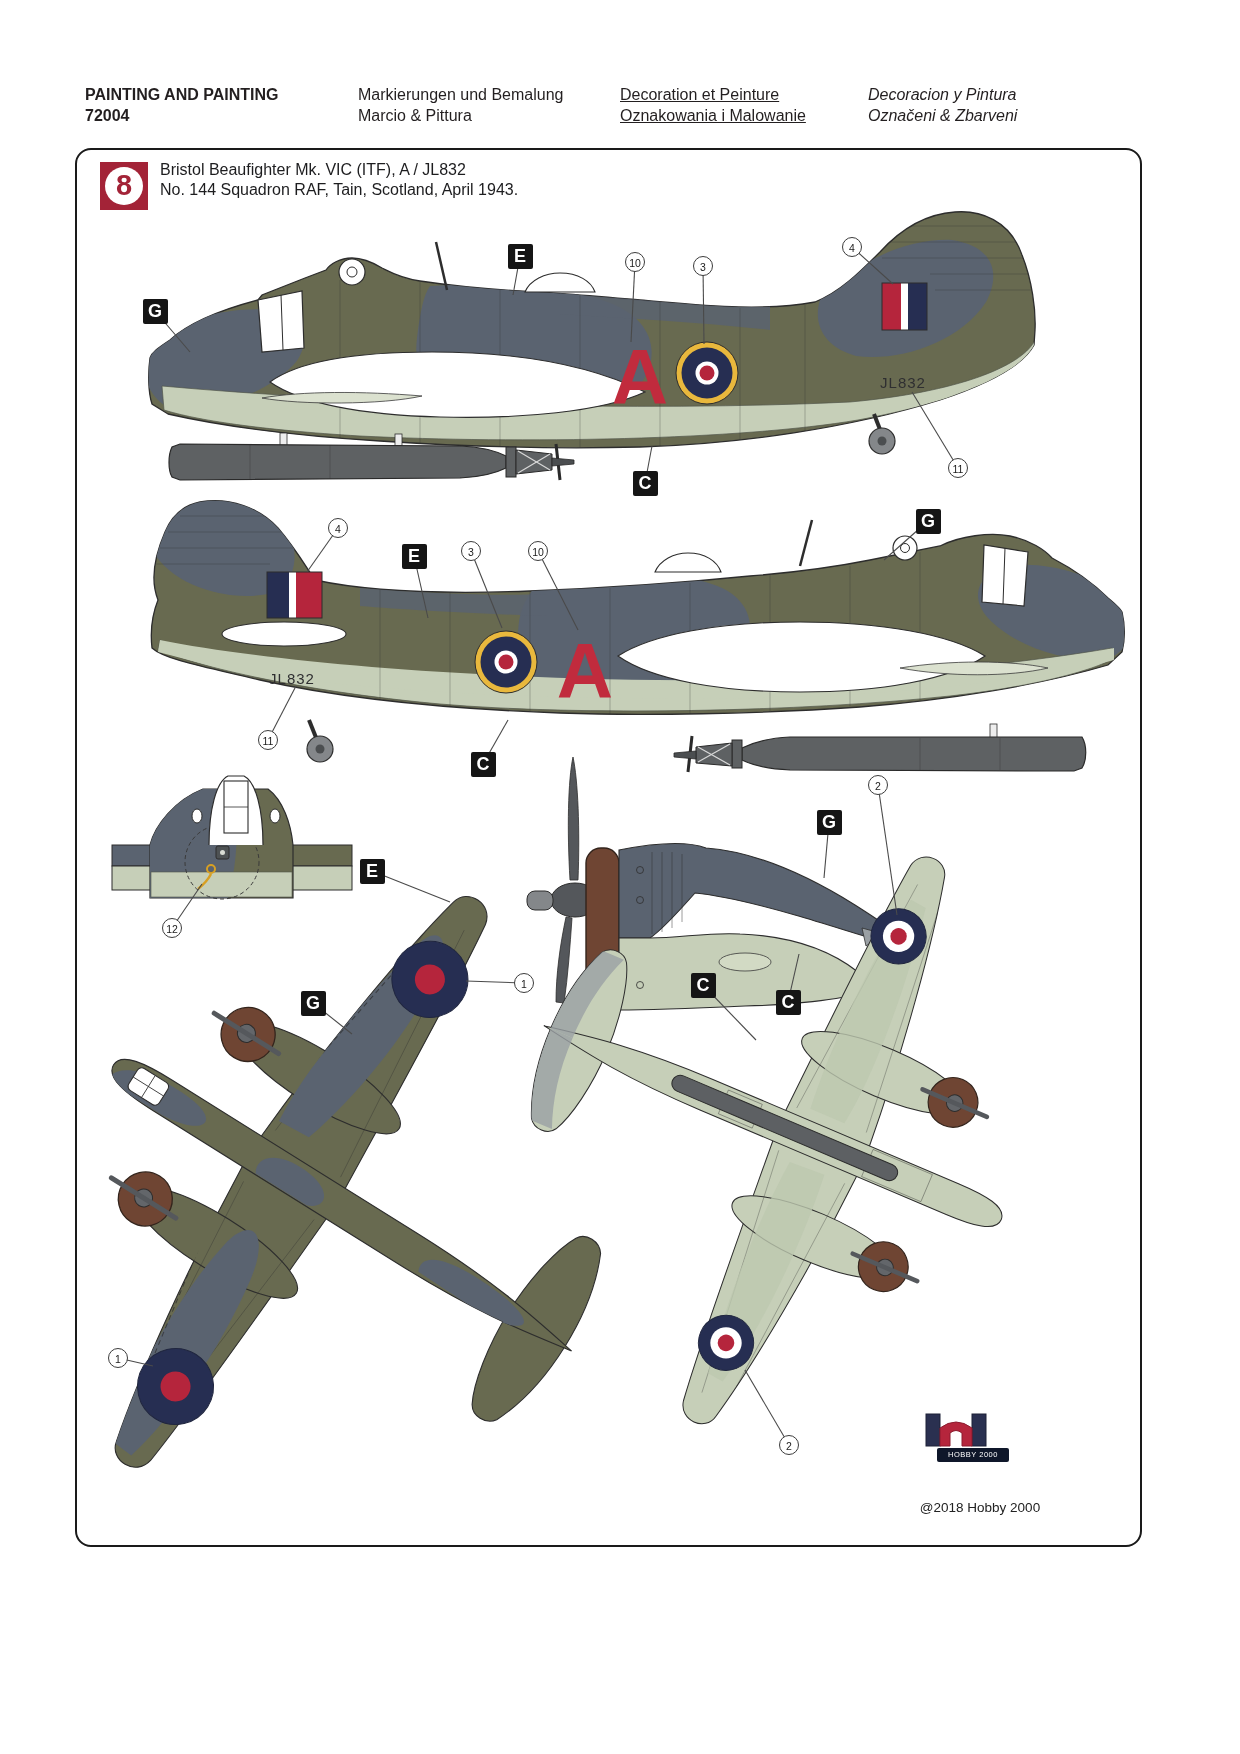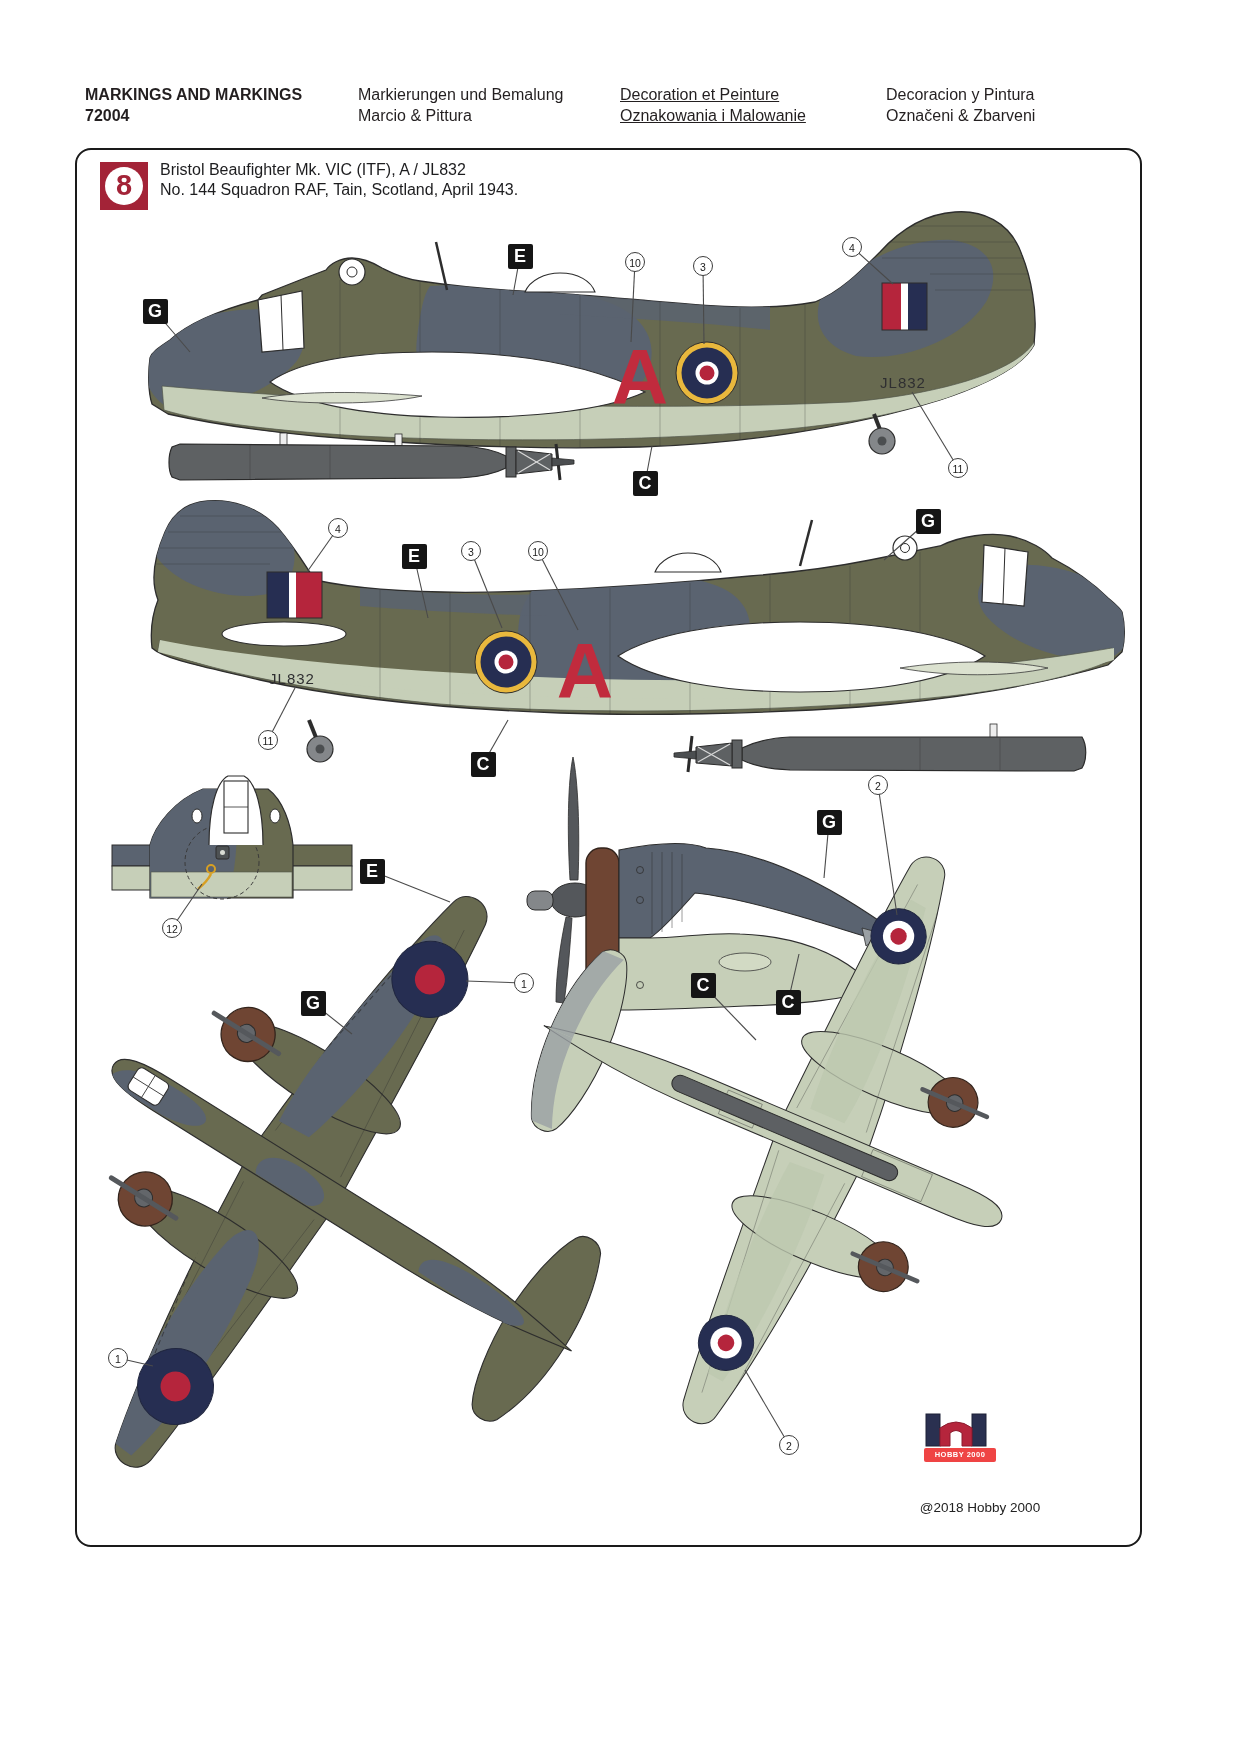--- a/index.html
+++ b/index.html
@@ -23,39 +23,39 @@
              font-size:18px;font-weight:bold;text-align:center;line-height:25px;border-radius:2px;}
   .co-num{position:absolute;width:20px;height:20px;background:#fff;border:1.4px solid #3c3c3c;
           border-radius:50%;font-size:10.5px;color:#1a1a1a;text-align:center;line-height:20px;box-sizing:border-box;}
   
   svg text{font-family:"Liberation Sans",sans-serif;}
   .panel{stroke:#2e2e2e;stroke-width:.7;opacity:.45;fill:none;}
   
   #copyright{position:absolute;left:860px;top:1500px;width:240px;text-align:center;
              font-size:13.5px;color:#222;}
   #logo{position:absolute;left:918px;top:1412px;width:76px;height:54px;}
-  #logo .bar{position:absolute;left:6px;top:36px;width:72px;height:14px;background:#ef4444;
-             border-radius:2px;color:#fff;font-size:7.5px;font-weight:bold;text-align:center;line-height:14px;letter-spacing:.5px;}
+  #logo .bar{position:absolute;left:19px;top:36px;width:72px;height:14px;background:#0f172a;
+             border-radius:2px;color:#fff;font-size:7.5px;font-weight:normal;text-align:center;line-height:14px;letter-spacing:.5px;}
 </style>
 </head>
 <body>
 
 <div class="hdr-col bold" style="left:85px;">
-  <div>MARKINGS AND MARKINGS</div>
+  <div>PAINTING AND PAINTING</div>
   <div>72004</div>
 </div>
 <div class="hdr-col" style="left:352px;margin-left:6px;">
   <div>Markierungen und Bemalung</div>
   <div>Marcio &amp; Pittura</div>
 </div>
 <div class="hdr-col" style="left:620px;text-decoration:underline;">
   <div>Decoration et Peinture</div>
   <div>Oznakowania i Malowanie</div>
 </div>
-<div class="hdr-col" style="left:886px;">
+<div class="hdr-col" style="left:868px;font-style:italic;">
   <div>Decoracion y Pintura</div>
   <div>Označeni &amp; Zbarveni</div>
 </div>
 
 <div id="frame"></div>
 
 <div id="badge">
   <div class="circ"></div>
   <div class="num">8</div>
 </div>

